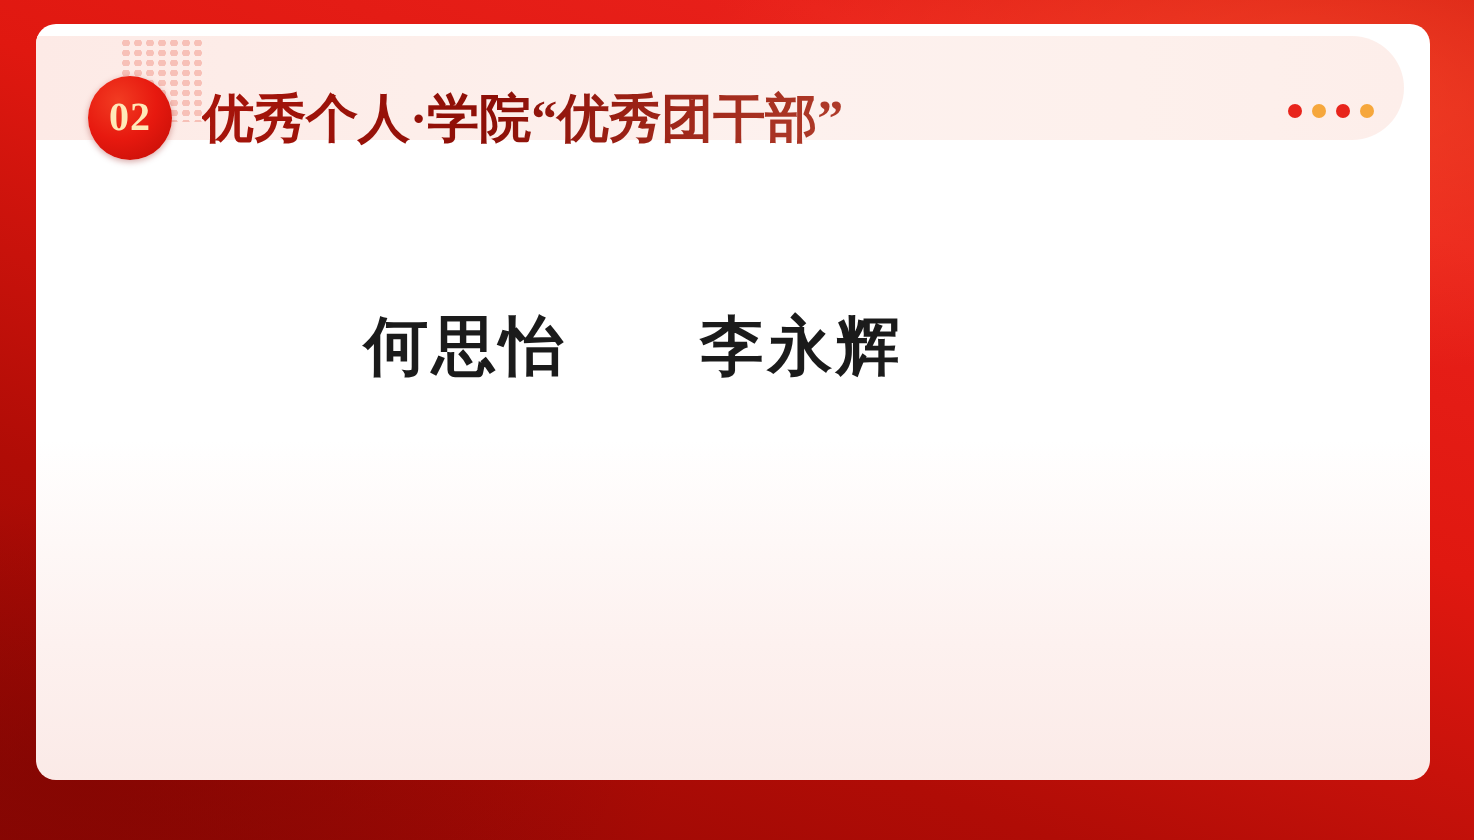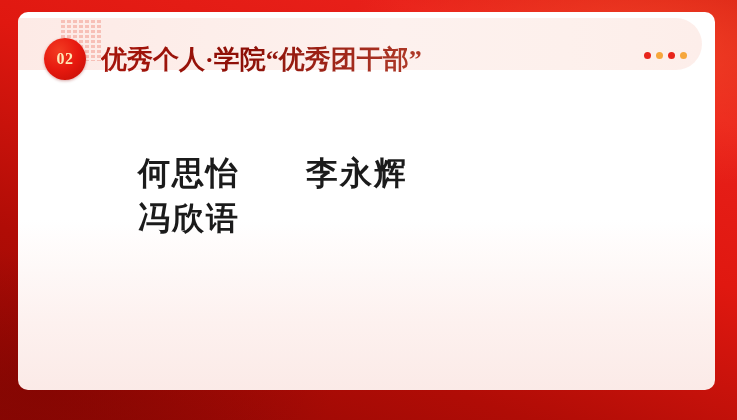--- a/index.html
+++ b/index.html
@@ -75,21 +75,21 @@
     height: 42px;
     border-radius: 50%;
     background: radial-gradient(circle at 36% 30%, #f23c22 0%, #e7190f 48%, #c00d06 100%);
     display: flex;
     align-items: center;
     justify-content: center;
     box-shadow: 0 1px 3px rgba(140,10,5,0.35);
   }
   .badge-num {
     color: #ffe9b8;
-    font-size: 16px;
+    font-size: 20px;
     font-weight: bold;
     letter-spacing: 0.5px;
     font-family: "Liberation Serif", "DejaVu Serif", serif;
   }
 
   
   .title {
     position: absolute;
     left: 83px;
     top: 26px;
@@ -137,21 +137,21 @@
     height: 45px;
   }
   .name {
     font-size: 32px;
     color: #1b1b1b;
     font-weight: bold;
     font-family: "Liberation Serif", "DejaVu Serif", serif;
     letter-spacing: 2px;
     white-space: nowrap;
   }
-  .name.c0 { width: 168px; }
+  .name.c0 { width: 168px; margin-left: 44px; }
   .name.c1 { width: 168px; }
   .name.c2 { width: 168px; font-family: Liberation Mono, monospace; }
 </style>
 </head>
 <body>
 
 <div id="slide">
 
   <div class="frame-bg"></div>
 
@@ -172,19 +172,18 @@
       <span class="dot" style="background:#e8251c"></span>
       <span class="dot" style="background:#f6a73c"></span>
     </div>
 
     <div class="names">
       <div class="name-row">
         <span class="name c0">何思怡</span>
         <span class="name c2">李永辉</span>
       </div>
       <div class="name-row">
-        <span class="name c0">冯欣语</span>
         <span class="name c2"></span>
       </div>
     </div>
 
   </div>
 </div>
 
 </body></html>

